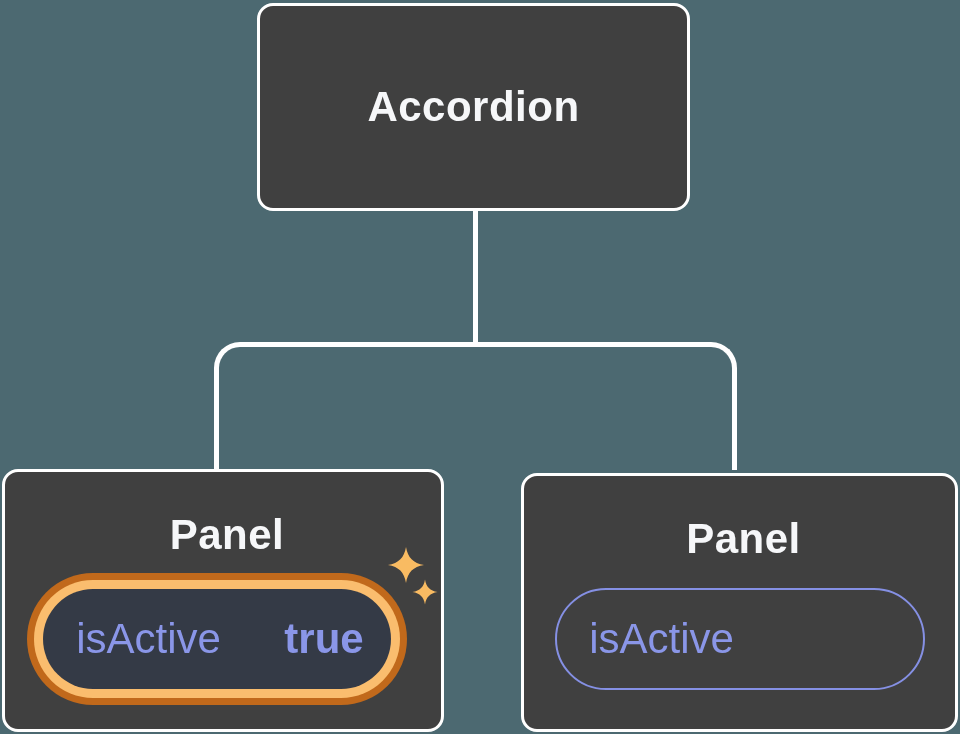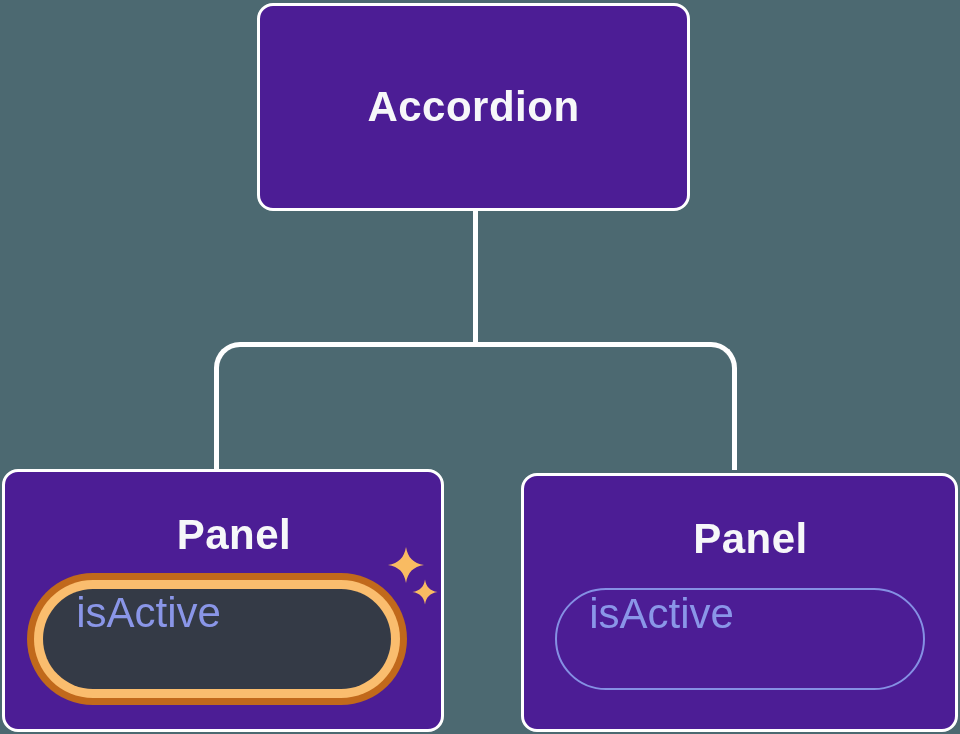--- a/index.html
+++ b/index.html
@@ -6,38 +6,38 @@
   .canvas {
     position: relative;
     width: 960px; height: 734px;
     background: #4C6971;
     overflow: hidden;
     font-family: "Liberation Sans", "DejaVu Sans", sans-serif;
   }
   
   .node {
     position: absolute;
-    background: #4c1d95;
+    background: #404040;
     border: 3px solid #FFFFFF;
     border-radius: 16px;
     box-sizing: border-box;
   }
   .root-node {
     left: 257px; top: 3px; width: 433px; height: 208px;
     display: flex; align-items: center; justify-content: center;
   }
   .root-label {
     color: #F6F7F9;
     font-size: 42px; font-weight: 600;
     letter-spacing: 0.5px;
   }
   .panel-left  { left: 2px;   top: 469px; width: 442px; height: 263px; }
   .panel-right { left: 521px; top: 473px; width: 437px; height: 259px; }
   .panel-title {
-    position: absolute; left: 11px; top: 42px; width: 100%;
+    position: absolute; left: 4px; top: 42px; width: 100%;
     text-align: center;
     color: #F6F7F9; font-size: 42px; font-weight: 600;
     letter-spacing: 0.5px;
     line-height: 42px;
   }
   
   .stem {
     position: absolute; left: 473px; top: 211px;
     width: 5px; height: 133px; background: #FFFFFF;
   }
@@ -47,21 +47,21 @@
     box-sizing: border-box;
     border-top: 5px solid #FFFFFF;
     border-left: 5px solid #FFFFFF;
     border-right: 5px solid #FFFFFF;
     border-radius: 26px 26px 0 0;
   }
   
   .pill {
     position: absolute;
     box-sizing: border-box;
-    display: flex; align-items: flex-start;
+    display: flex; align-items: center;
     color: #8A96E8; font-size: 42px;
   }
   .pill-active {
     left: 38px; top: 117px; width: 348px; height: 100px;
     background: #343A46;
     border-radius: 50px;
     box-shadow: 0 0 0 9px #FABD6E, 0 0 0 16px #C1691B;
   }
   .pill-inactive {
     left: 31px; top: 112px; width: 370px; height: 102px;
@@ -95,20 +95,21 @@
 
   <div class="stem"></div>
   <div class="bracket"></div>
 
   <div class="node panel-left">
     <div class="panel-title">Panel</div>
 
     <div class="pill pill-active">
       <div class="cell cell-name">isActive</div>
       <div class="pill-divider divider-gold"></div>
+      <div class="cell cell-value value-bold">true</div>
     </div>
 
     <svg class="sparkles" viewBox="0 0 60 60" aria-hidden="true">
       <path fill="#F9BB62" d="M27 1 C28.8 11.8, 34.2 17.2, 45 19 C34.2 20.8, 28.8 26.2, 27 37 C25.2 26.2, 19.8 20.8, 9 19 C19.8 17.2, 25.2 11.8, 27 1 Z"></path>
       <path fill="#F9BB62" d="M46 33.5 C47.25 41, 51 44.75, 58.5 46 C51 47.25, 47.25 51, 46 58.5 C44.75 51, 41 47.25, 33.5 46 C41 44.75, 44.75 41, 46 33.5 Z"></path>
     </svg>
   </div>
 
   <div class="node panel-right">
     <div class="panel-title">Panel</div>

